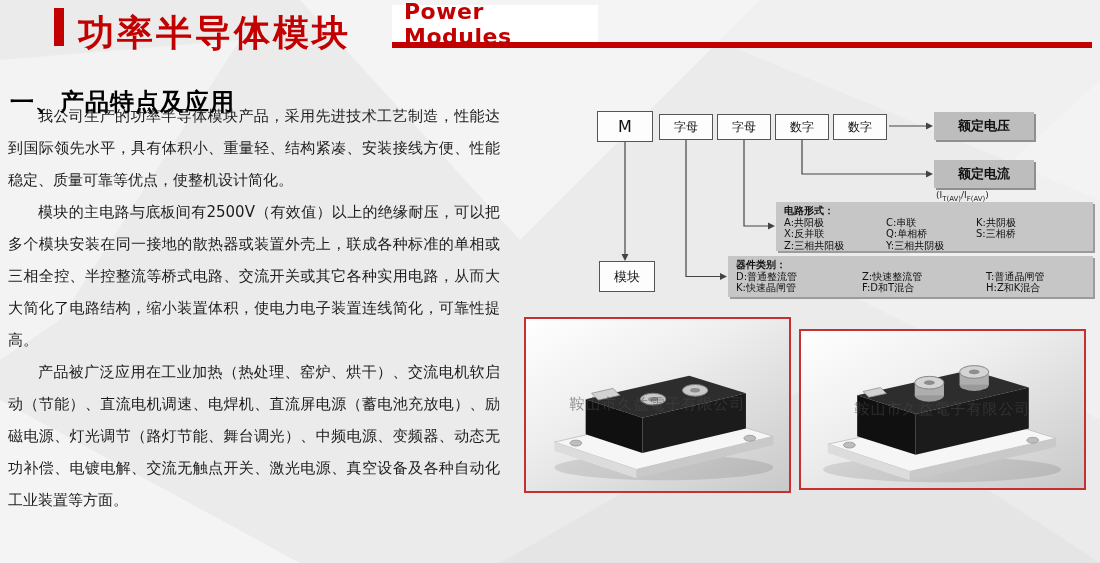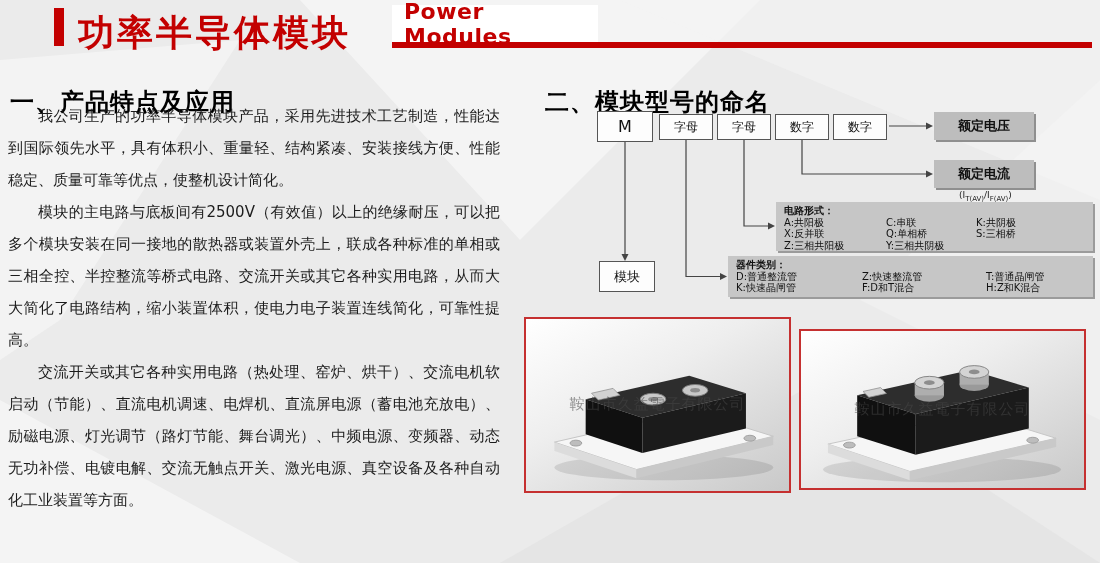--- a/index.html
+++ b/index.html
@@ -25,21 +25,21 @@
   
   .dg-white { border:1px solid #555; background:#fdfdfd; display:flex; align-items:center; justify-content:center;
               color:#111; z-index:2; }
   .gray-btn { background:#bdbdbd; box-shadow:2px 2px 0 #8f8f8f; display:flex; align-items:center; justify-content:center;
               font-size:13px; font-weight:bold; color:#111; z-index:2; }
   .panel { background:#c6c6c6; box-shadow:2px 2px 0 #9b9b9b; padding:3px 8px; font-size:10px; line-height:11.5px;
            color:#111; z-index:2; }
   .panel .p-title { font-weight:bold; }
   .panel .p-grid { display:grid; column-gap:4px; }
   .connectors { position:absolute; left:0; top:0; z-index:1; }
-  .sub-note { font-size:9px; color:#222; z-index:2;margin-left:23px; }
+  .sub-note { font-size:9px; color:#222; z-index:2; }
   .sub-note sub { font-size:7px; }
 
   
   .photo { border:2px solid #c53030; background:linear-gradient(150deg,#ffffff 0%,#eeeeee 40%,#c9c9c9 100%);
            z-index:2; overflow:hidden; }
   .photo svg { display:block; }
   .watermark { position:absolute; left:0; right:0; text-align:center; font-size:15px; color:rgba(70,70,70,.55);
                letter-spacing:1px; z-index:3; }
 </style>
 </head>
@@ -60,24 +60,23 @@
   <div class="abs title-cn">功率半导体模块</div>
   <div class="abs en-box">
     <span class="title-en">Power Modules</span>
   </div>
   <div class="abs red-rule"></div>
 
   <div class="abs sec-heading" style="left:10px; top:66px;">一、产品特点及应用</div>
   <div class="abs features-text">
     <p>我公司生产的功率半导体模块产品，采用先进技术工艺制造，性能达到国际领先水平，具有体积小、重量轻、结构紧凑、安装接线方便、性能稳定、质量可靠等优点，使整机设计简化。</p>
     <p>模块的主电路与底板间有2500V（有效值）以上的绝缘耐压，可以把多个模块安装在同一接地的散热器或装置外壳上，联成各种标准的单相或三相全控、半控整流等桥式电路、交流开关或其它各种实用电路，从而大大简化了电路结构，缩小装置体积，使电力电子装置连线简化，可靠性提高。</p>
-    <p>交流开关或其它各种实用电路（热处理、窑炉、烘干）、交流电机软启动（节能）、直流电机调速、电焊机、直流屏电源（蓄电池充放电）、励磁电源、灯光调节（路灯节能、舞台调光）、中频电源、变频器、动态无功补偿、电镀电解、交流无触点开关、激光电源、真空设备及各种自动化工业装置等方面。</p>
+    <p>产品被广泛应用在工业加热（热处理、窑炉、烘干）、交流电机软启动（节能）、直流电机调速、电焊机、直流屏电源（蓄电池充放电）、励磁电源、灯光调节（路灯节能、舞台调光）、中频电源、变频器、动态无功补偿、电镀电解、交流无触点开关、激光电源、真空设备及各种自动化工业装置等方面。</p>
   </div>
 
-  <div class="abs sec-heading" style="left:545px; top:66px;">二、模块型号的命名</div>
 
   <svg class="connectors" width="1100" height="563">
     <g stroke="#444" stroke-width="1.2" fill="none">
       <line x1="625" y1="142" x2="625" y2="257"></line>
       <polyline points="686,140 686,276.5 722,276.5"></polyline>
       <polyline points="744,140 744,226 770,226"></polyline>
       <polyline points="802,140 802,174 928,174"></polyline>
       <line x1="889" y1="126" x2="928" y2="126"></line>
     </g>
     <g fill="#444" stroke="none">

